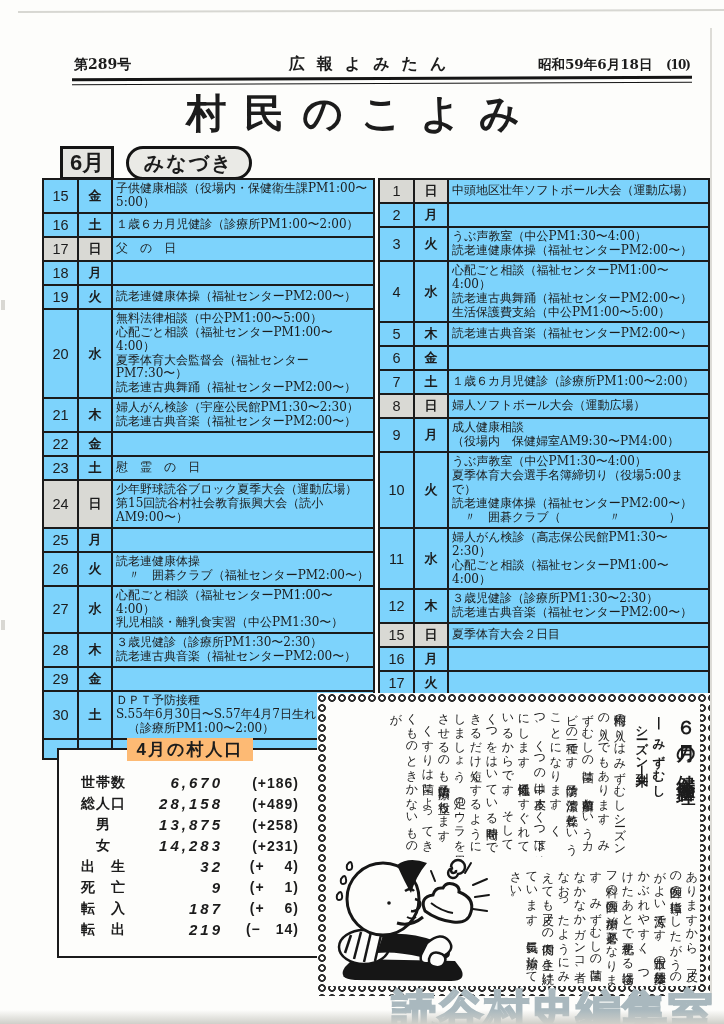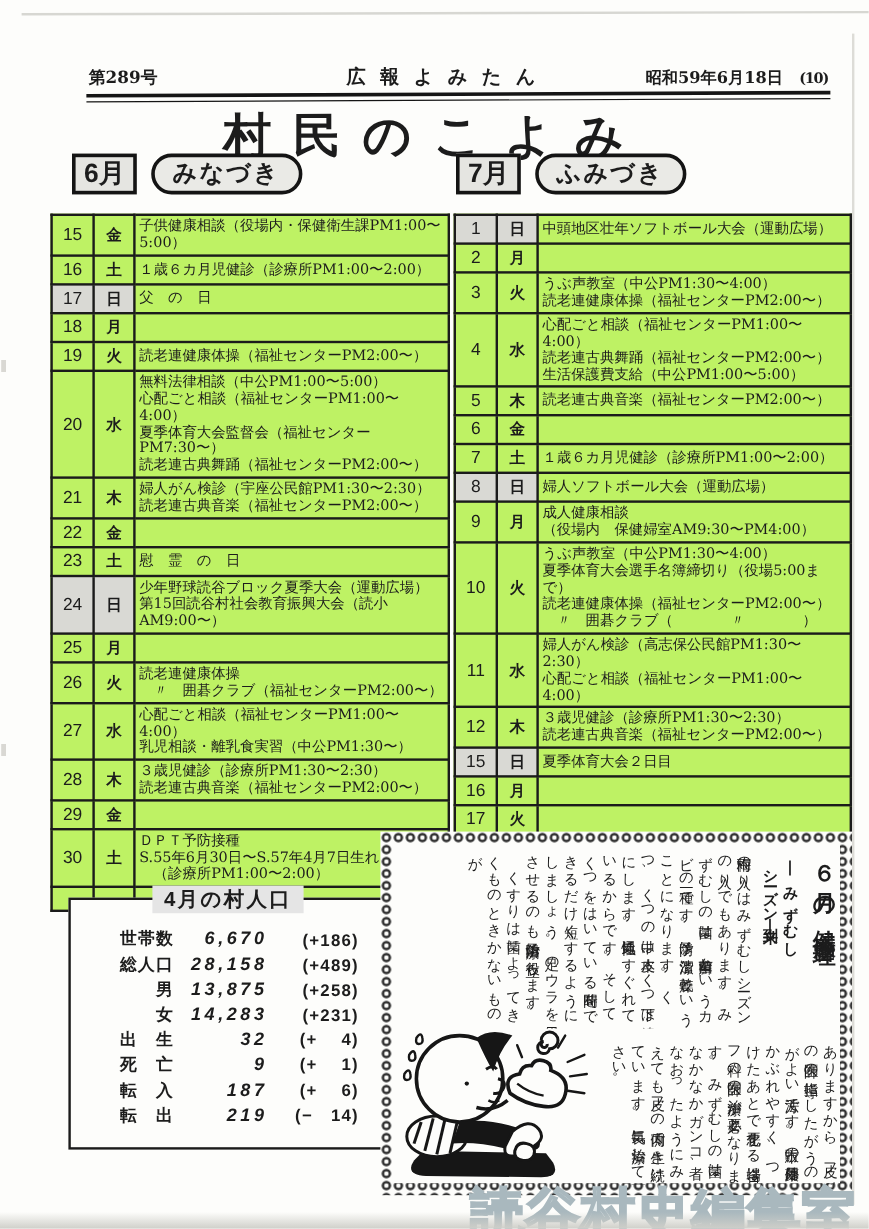--- a/index.html
+++ b/index.html
@@ -21,45 +21,45 @@
   .hdr-issue{position:absolute;left:2px;top:2px;font-size:14px;font-weight:bold;font-family:"DejaVu Serif","Liberation Serif",serif;}
   .hdr-pub{position:absolute;left:0;right:17px;top:0;text-align:center;font-size:16px;font-weight:bold;letter-spacing:12px;font-family:"DejaVu Serif","Liberation Serif",serif;}
   .hdr-date{position:absolute;right:2px;top:2px;font-size:13.5px;font-weight:bold;font-family:"DejaVu Serif","Liberation Serif",serif;}
   .hdr-page{font-size:12px;letter-spacing:-1px;}
   .hdr-rule{position:absolute;left:72px;width:620px;top:77px;height:3px;border-top:3px solid #151515;border-bottom:1px solid #151515;transform:rotate(-0.25deg);}
 
   .page-title{position:absolute;left:0;right:0;top:86px;text-align:center;
     font-family:"DejaVu Serif","Liberation Serif",serif;font-weight:bold;font-size:40px;letter-spacing:18px;}
 
   
-  .month-badges{position:absolute;top:128px;height:34px;}
+  .month-badges{position:absolute;top:146px;height:34px;}
   .mb-june{left:60px;} .mb-july{left:380px;}
   .month-box{display:inline-block;border:3px solid #141414;background:#e5e5e1;
     font-size:22px;font-weight:bold;padding:0 7px;line-height:28px;vertical-align:top;}
   .month-pill{display:inline-block;border:3px solid #141414;background:#eaeae6;border-radius:18px;
     font-size:20px;font-weight:bold;padding:0 15px;line-height:28px;margin-left:7px;letter-spacing:2px;vertical-align:top;}
 
   
-  .cal{position:absolute;top:178px;border-collapse:collapse;table-layout:fixed;background:#bef264;}
+  .cal{position:absolute;top:178px;border-collapse:collapse;table-layout:fixed;background:#7dd3fc;}
   .cal-june{left:42px;width:333px;}
   .cal-july{left:378px;width:332px;}
   .cal, .cal td{border:2px solid #1b1b1b;}
   .cal td{padding:2px 3px;vertical-align:middle;}
   .day-cell{width:27px;text-align:center;font-size:14.5px;font-weight:500;font-family:"Liberation Sans",sans-serif;}
   .dow-cell{width:26px;text-align:center;font-size:13px;font-weight:bold;font-family:"DejaVu Serif","Liberation Serif",serif;}
   .sun{background:#d9d9d4;}
   .event-cell{font-family:"DejaVu Serif","Liberation Serif",serif;font-size:12px;line-height:1.16;padding:3px 4px;}
   .event-line{white-space:pre-wrap;}
 
   
   .pop-box{position:absolute;left:57px;top:748px;width:262px;height:206px;border:2.5px solid #1b1b1b;background:#fdfdfb;}
   .pop-title{position:absolute;left:0;right:0;top:-12px;text-align:center;}
-  .pop-title span{display:inline-block;background:#e5e5e5;padding:0 10px;font-size:17px;font-weight:bold;letter-spacing:2px;font-family:"Liberation Sans",sans-serif;}
+  .pop-title span{display:inline-block;background:#fdba74;padding:0 10px;font-size:17px;font-weight:bold;letter-spacing:2px;font-family:"Liberation Sans",sans-serif;}
   .pop-table{margin:22px auto 0 auto;border-collapse:collapse;}
-  .pop-table td{padding:1.5px 0;font-family:"Liberation Sans",sans-serif;text-align:right;}
+  .pop-table td{padding:1.5px 0;font-family:"Liberation Sans",sans-serif;}
   .pop-label{font-size:14px;font-weight:bold;text-align:left;width:64px;white-space:pre;letter-spacing:1px;}
   .pop-value{font-size:15px;font-weight:bold;text-align:right;width:78px;letter-spacing:3px;white-space:pre;font-style:italic;}
   .pop-change{font-size:14px;font-weight:bold;text-align:right;width:76px;letter-spacing:1px;white-space:pre;padding-left:8px;}
 
   
   .art-frame{position:absolute;left:317px;top:693px;width:393px;height:303px;box-sizing:border-box;padding:10px;
     background-color:#fdfdfb;
     background-image:radial-gradient(circle at 5px 5px, rgba(253,253,251,0) 0 1.6px, #2e2e2e 2.2px 3.6px, rgba(253,253,251,0) 4.2px);
     background-size:10px 10px;}
   .art-inner{position:relative;width:100%;height:100%;background:#fdfdfb;}
@@ -94,24 +94,20 @@
     <span class="hdr-date"><span>昭和59年6月18日</span>　<span class="hdr-page">(10)</span></span>
   </div>
   <div class="hdr-rule"></div>
 
   <div class="page-title">村民のこよみ</div>
 
   <div class="month-badges mb-june">
     <span class="month-box">6月</span>
     <span class="month-pill">みなづき</span>
   </div>
-  <div class="month-badges mb-july">
-    <span class="month-box">7月</span>
-    <span class="month-pill">ふみづき</span>
-  </div>
 
   <table class="cal cal-june">
     <tbody>
         <tr class="cal-row">
           <td class="day-cell">15</td>
           <td class="dow-cell">金</td>
           <td class="event-cell">
             <div class="event-line">子供健康相談（役場内・保健衛生課PM1:00〜5:00）</div>
           </td>
         </tr>

